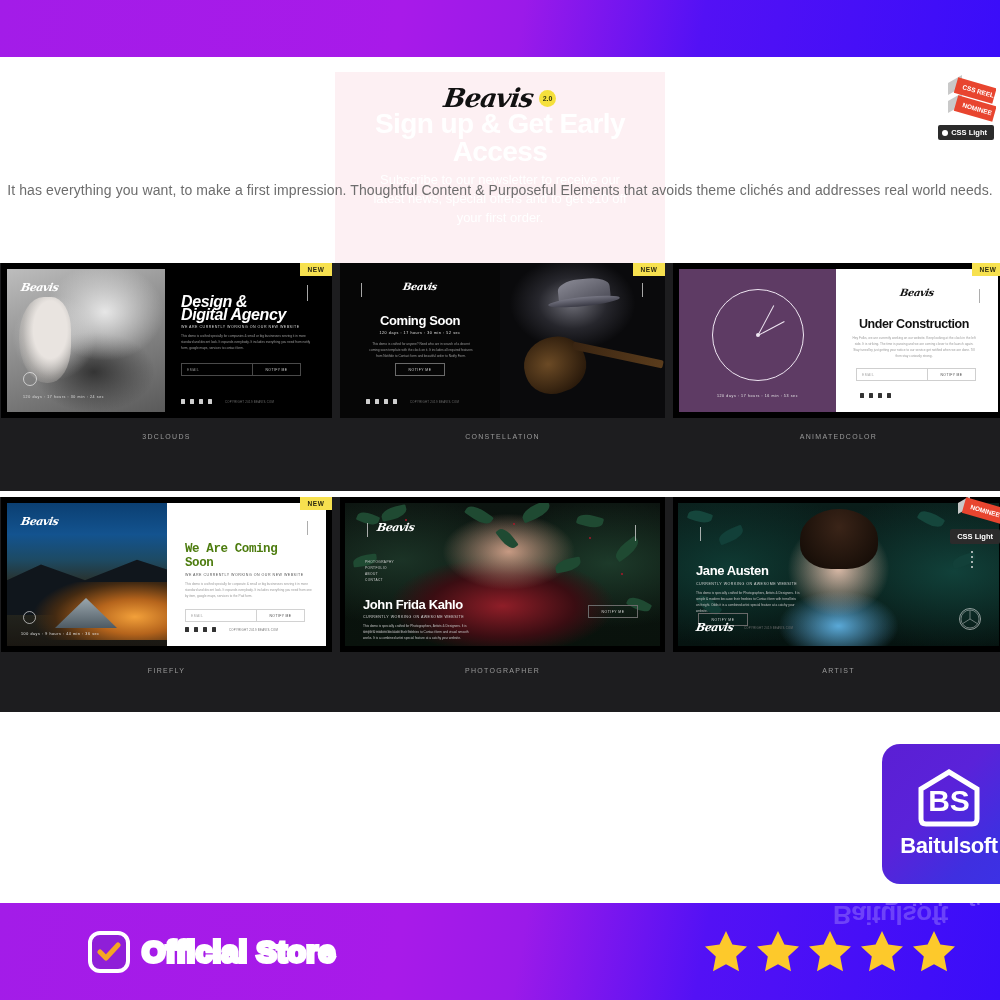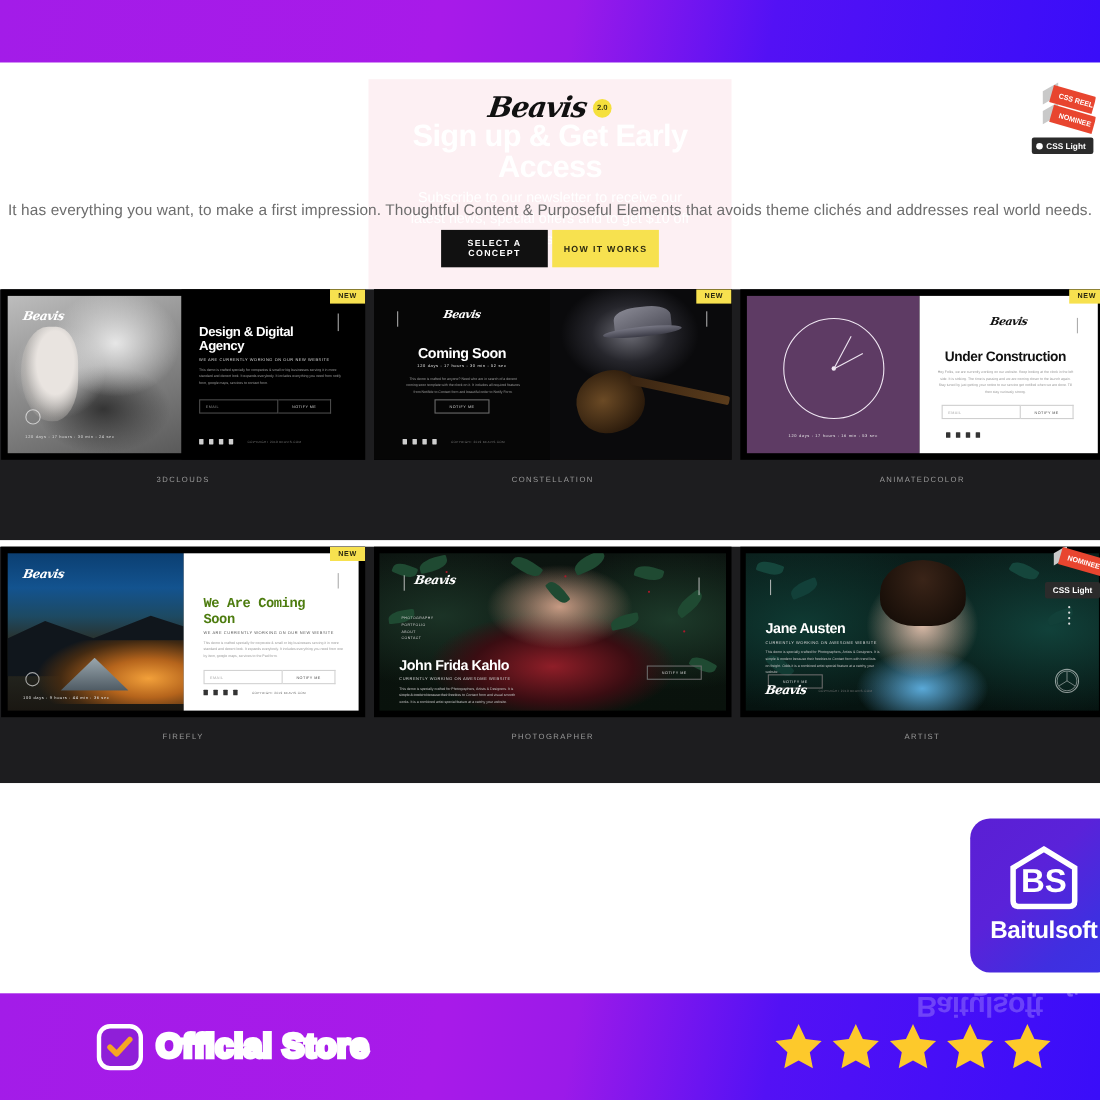--- a/index.html
+++ b/index.html
@@ -370,24 +370,20 @@
 
   <div class="logo-wrap">
     <span class="logo-row">
       <span class="logo-script">Beavis</span>
       <span class="logo-badge">2.0</span>
     </span>
   </div>
 
   <p class="hero-sub">It has everything you want, to make a first impression. Thoughtful Content &amp; Purposeful Elements that avoids theme clichés and addresses real world needs.</p>
 
-  <div class="hero-btns">
-    <button class="btn btn-dark">SELECT A CONCEPT</button>
-    <button class="btn btn-yellow">HOW IT WORKS</button>
-  </div>
 
   <div class="reel-ribbon">
     <svg width="54" height="52" viewBox="0 0 54 52">
       <polygon points="6,12 20,4 20,16 6,24" fill="#c9c9c9"></polygon>
       <polygon points="6,30 20,22 20,34 6,42" fill="#c9c9c9"></polygon>
       <polygon points="14,6 54,6 54,22 14,22" fill="#e8452f" transform="rotate(16 14 14)"></polygon>
       <polygon points="14,24 54,24 54,40 14,40" fill="#e8452f" transform="rotate(16 14 32)"></polygon>
       <text x="20" y="18" transform="rotate(16 20 18)" fill="#fff" font-size="6.5" font-family="Liberation Sans, sans-serif" font-weight="bold">CSS REEL</text>
       <text x="20" y="36" transform="rotate(16 20 36)" fill="#fff" font-size="6.5" font-family="Liberation Sans, sans-serif" font-weight="bold">NOMINEE</text>
     </svg>
@@ -402,21 +398,21 @@
       <div class="card">
         <div class="new-badge">NEW</div>
         <div class="c1-left">
           <div class="c1-face"></div>
           <div class="mini-script" style="position:absolute;left:14px;top:12px;font-size:11px;">Beavis</div>
           <div class="mini-counter" style="position:absolute;left:16px;bottom:13px;opacity:.9;">120 days : 17 hours : 30 min : 24 sec</div>
           <div style="position:absolute;left:16px;bottom:26px;width:14px;height:14px;border:1px solid rgba(255,255,255,.6);border-radius:50%;"></div>
         </div>
         <div class="c1-right">
           <div class="vdots" style="right:24px;top:22px;height:16px;"></div>
-          <div class="mini-h" style="position:absolute;left:16px;top:32px;font-size:12px;line-height:13px;width:110px;">Design &amp; Digital Agency</div>
+          <div class="mini-h" style="position:absolute;left:16px;top:32px;font-size:16px;line-height:13px;width:110px;font-style:italic;">Design &amp; Digital Agency</div>
           <div class="mini-sub" style="position:absolute;left:16px;top:62px;width:130px;">WE ARE CURRENTLY WORKING ON OUR NEW WEBSITE</div>
           <div class="mini-body" style="position:absolute;left:16px;top:70px;width:134px;">This demo is crafted specially for companies &amp; small or big businesses serving it in more standard and decent look. It expands everybody. It includes everything you need from notify form, google maps, services to contact form.</div>
           <div class="mini-input" style="position:absolute;left:16px;top:93px;">
             <div class="fld">EMAIL</div>
             <div class="sub">NOTIFY ME</div>
           </div>
           <div class="mini-social" style="position:absolute;left:16px;bottom:14px;">
             <i></i>
             <i></i>
             <i></i>

